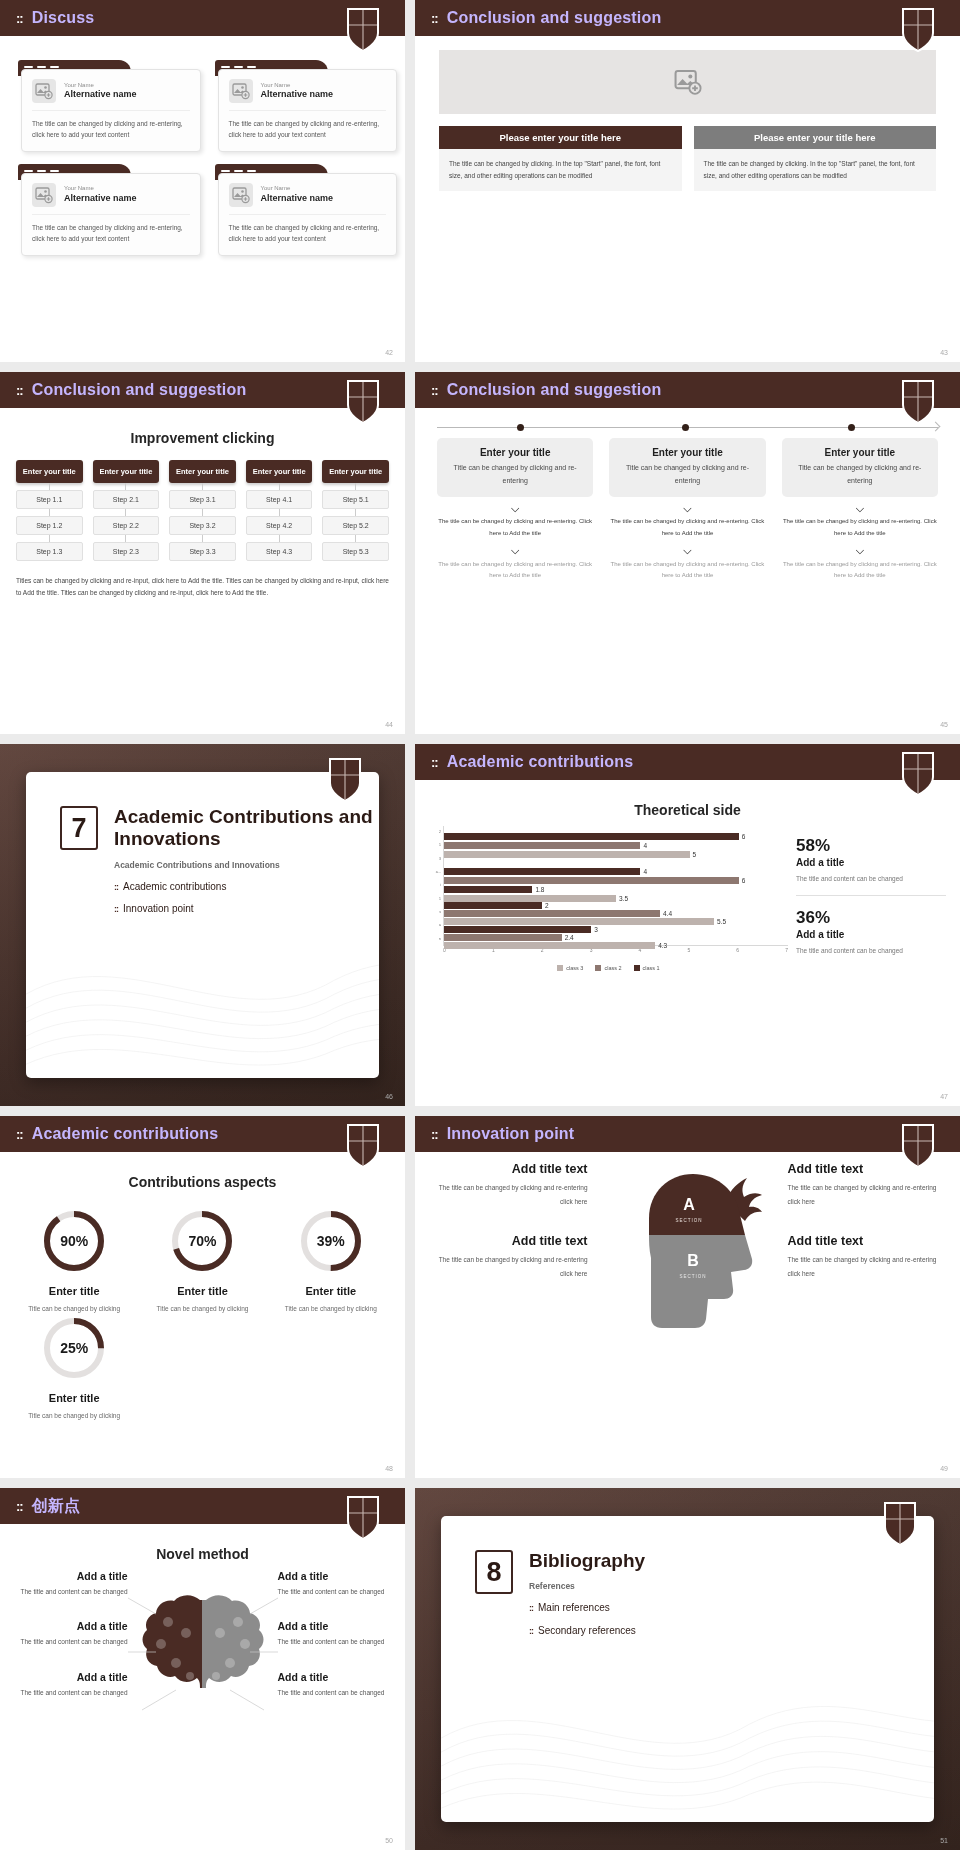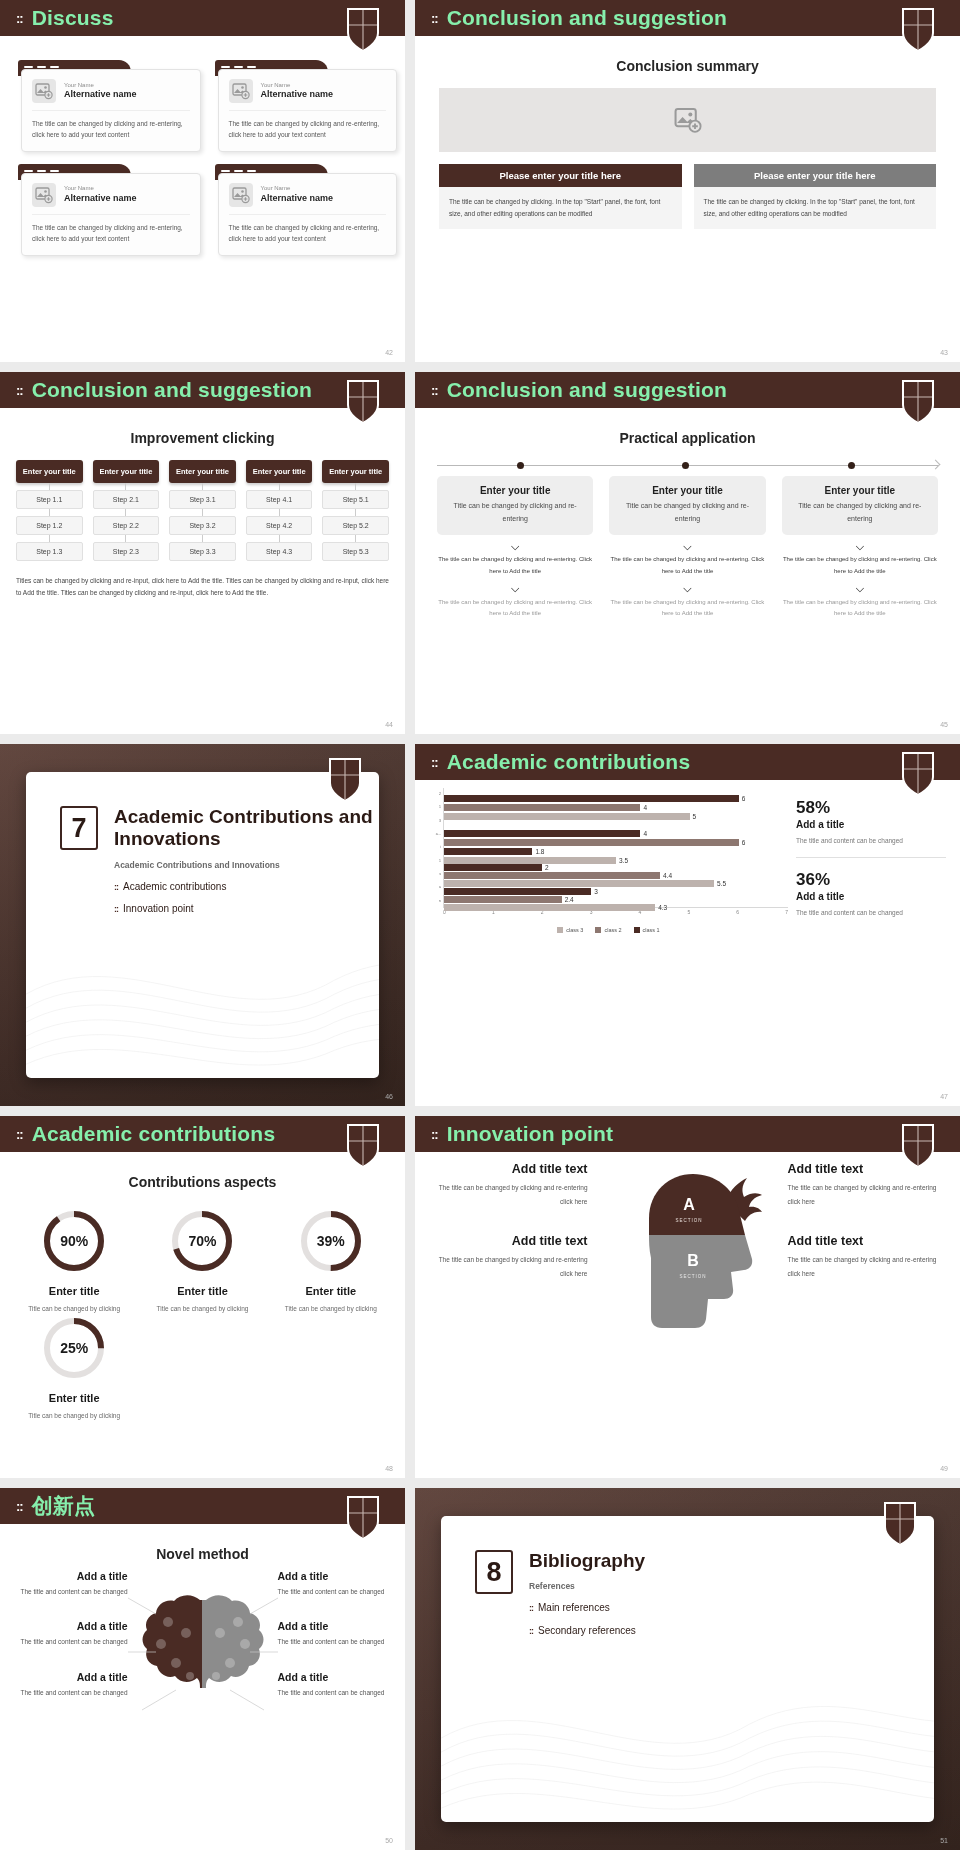--- a/index.html
+++ b/index.html
@@ -28,21 +28,21 @@
     height: 36px;
     display: flex; align-items: center;
     padding-left: 16px;
     position: relative;
   }
   .hdr .dots {
     color: #fff; font-weight: bold; font-size: 13px;
     letter-spacing: -1px; margin-right: 9px; line-height: 1;
   }
   .hdr .htitle {
-    color: #86efac; font-size: 21px; font-weight: bold;
+    color: #c4b5fd; font-size: 16px; font-weight: bold;
     letter-spacing: .2px;
   }
   .shield {
     position: absolute; right: 26px; top: 8px;
     width: 32px; height: 44px; z-index: 5;
   }
   .shield svg { display: block; }
   .pgnum {
     position: absolute; right: 12px; bottom: 6px;
     font-size: 7px; color: #aaa;
@@ -345,21 +345,20 @@
     <div class="hdr">
       <span class="dots">::</span>
       <span class="htitle">Conclusion and suggestion</span>
     </div>
     <div class="shield">
       <svg viewBox="0 0 32 44" width="32" height="44">
           <path d="M1 1h30v24c0 11-15 18-15 18S1 36 1 25z" fill="#4a2b24" stroke="#fff" stroke-width="2"></path>
           <path d="M16 2v40M2 17h28" stroke="#c8b7b1" stroke-width="1.1"></path>
         </svg>
     </div>
-    <div class="sub-title">Conclusion summary</div>
     <div class="img-box">
       <svg width="28" height="28" viewBox="0 0 18 18">
           <rect x="1" y="2" width="13" height="11" rx="1.5" fill="none" stroke="#9a9a9a" stroke-width="1.3"></rect>
           <circle cx="10.5" cy="5.5" r="1.3" fill="#9a9a9a"></circle>
           <path d="M2 11l3.5-4 3 3.2 2-1.8 3 2.6" fill="#9a9a9a"></path>
           <circle cx="13.5" cy="13" r="3.6" fill="#e6e4e3" stroke="#9a9a9a" stroke-width="1.2"></circle>
           <path d="M13.5 11.2v3.6M11.7 13h3.6" stroke="#9a9a9a" stroke-width="1.2"></path>
         </svg>
     </div>
     <div class="two-col">
@@ -442,21 +441,20 @@
     <div class="hdr">
       <span class="dots">::</span>
       <span class="htitle">Conclusion and suggestion</span>
     </div>
     <div class="shield">
       <svg viewBox="0 0 32 44" width="32" height="44">
           <path d="M1 1h30v24c0 11-15 18-15 18S1 36 1 25z" fill="#4a2b24" stroke="#fff" stroke-width="2"></path>
           <path d="M16 2v40M2 17h28" stroke="#c8b7b1" stroke-width="1.1"></path>
         </svg>
     </div>
-    <div class="sub-title">Practical application</div>
     <div class="timeline">
       <div class="tl-line"></div>
       <div class="tl-arrow"></div>
       <div class="tl-dot" style="left:16%"></div>
       <div class="tl-dot" style="left:49%"></div>
       <div class="tl-dot" style="left:82%"></div>
     </div>
     <div class="pa-cols">
       <div>
         <div class="pa-card">
@@ -530,20 +528,21 @@
     <div class="hdr">
       <span class="dots">::</span>
       <span class="htitle">Academic contributions</span>
     </div>
     <div class="shield">
       <svg viewBox="0 0 32 44" width="32" height="44">
           <path d="M1 1h30v24c0 11-15 18-15 18S1 36 1 25z" fill="#4a2b24" stroke="#fff" stroke-width="2"></path>
           <path d="M16 2v40M2 17h28" stroke="#c8b7b1" stroke-width="1.1"></path>
         </svg>
     </div>
+    <div class="sub-title">Theoretical side</div>
     <div class="chart-wrap">
       <div class="chart-area">
         <div class="plot">
           <div class="ylab">
             <span>2</span>
               <span>1</span>
               <span>3</span>
               <span>a…</span>
               <span>i</span>
               <span>1</span>

